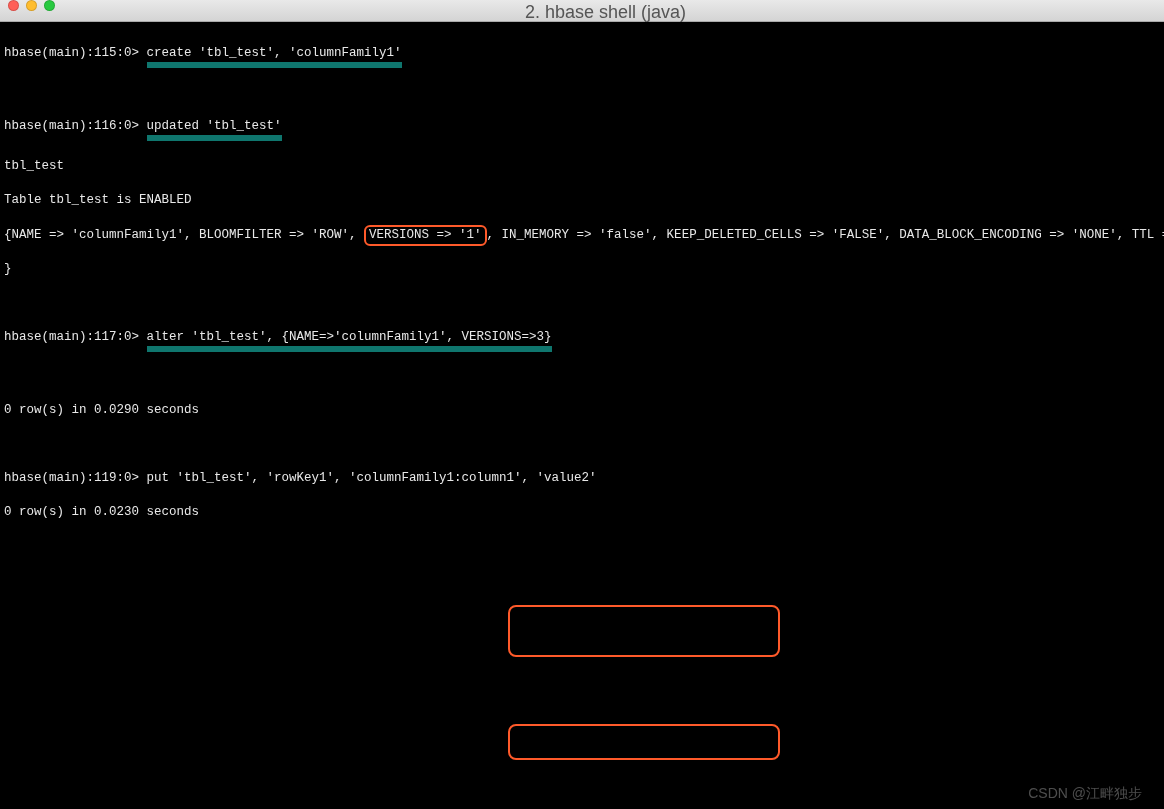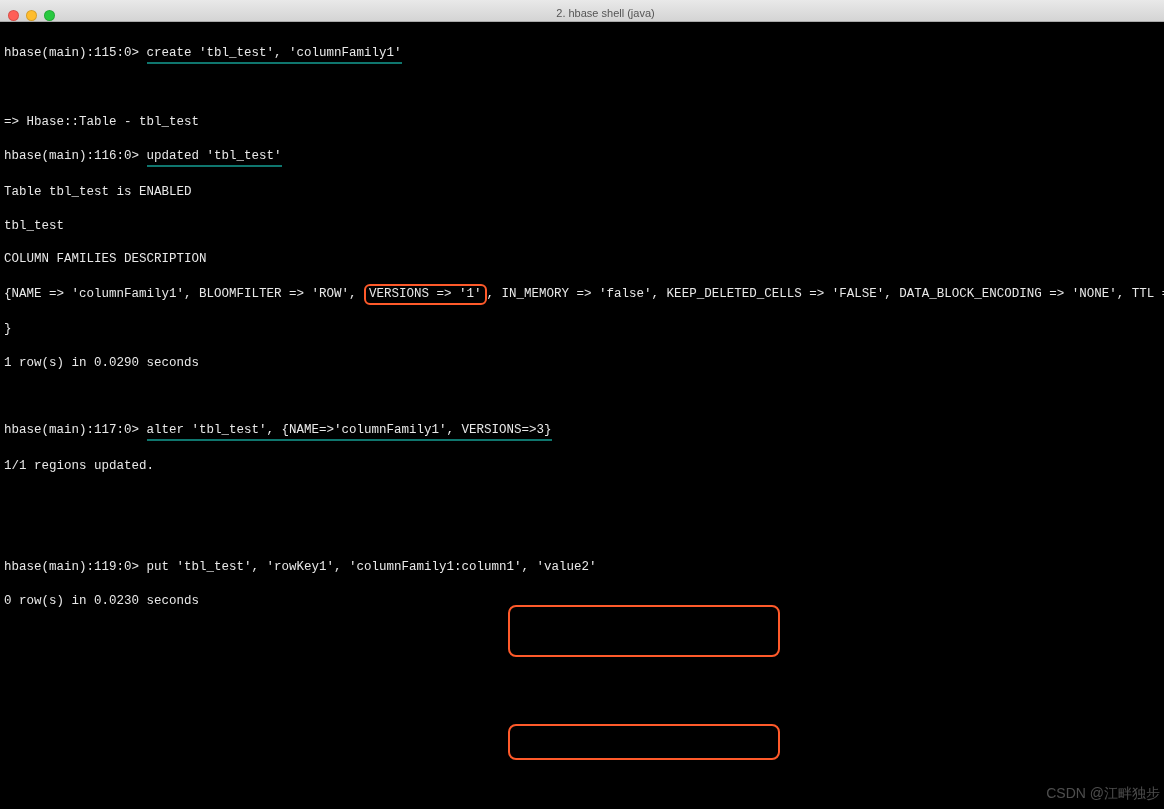--- a/index.html
+++ b/index.html
@@ -12,60 +12,60 @@
     height: 809px;
     overflow: hidden;
     line-height: 1.35;
     position: relative;
   }
   .titlebar {
     height: 22px;
     background: linear-gradient(#e9e9e9, #d4d4d4);
     border-bottom: 1px solid #aaa;
     display: flex;
-    align-items: flex-end;
+    align-items: flex-start;
     padding: 0 8px;
     color: #555;
     font-family: -apple-system, "Helvetica Neue", sans-serif;
-    font-size: 11px;
+    font-size: 18px;
   }
   .traffic { display: flex; gap: 7px; }
   .tl-btn { width: 11px; height: 11px; border-radius: 50%; border: 0.5px solid rgba(0,0,0,0.15); }
   .tl-close { background: #ff5f57; }
   .tl-min   { background: #ffbd2e; }
   .tl-max   { background: #28c940; }
   .titlebar .title { margin: 0 auto; white-space: nowrap; }
   .term {
     padding: 6px 4px 6px 4px;
     white-space: pre;
   }
   .line { position: relative; }
   .underline-red {
     display: inline-block;
-    border-bottom: 2px solid #0f766e;
+    border-bottom: 6px solid #0f766e;
     padding-bottom: 0px;
   }
   .box-red {
     display: inline-block;
     border: 2px solid #ff5a2a;
     border-radius: 6px;
     padding: 0 3px;
     margin: -1px 0;
     text-align: right;
   }
   .big-box {
     position: absolute;
     border: 2px solid #ff5a2a;
     border-radius: 8px;
     pointer-events: none;
   }
   .watermark {
     position: absolute;
     bottom: 6px;
-    right: 4px;
+    right: 22px;
     color: rgba(220,220,220,0.35);
     font-family: -apple-system, "Helvetica Neue", sans-serif;
     font-size: 14px;
     pointer-events: none;
     margin-left: 19px;
   }
   #bbox1 { left: 508px; top: 605px; width: 272px; height: 52px; }
   #bbox2 { left: 508px; top: 724px; width: 272px; height: 36px; }
 </style>
 </head>
@@ -76,32 +76,29 @@
     <div class="tl-btn tl-close"></div>
     <div class="tl-btn tl-min"></div>
     <div class="tl-btn tl-max"></div>
   </div>
   <div class="title">2. hbase shell (java)</div>
 </div>
 
 <div class="term">
 <div class="line"><span>hbase(main):115:0&gt;</span> <span class="underline-red">create 'tbl_test', 'columnFamily1'</span></div>
 <div class="line">&nbsp;</div>
-<div class="line">=&gt; Hbase::Table - tbl_test</div>
 <div class="line"><span>hbase(main):116:0&gt;</span> <span class="underline-red">updated 'tbl_test'</span></div>
+<div class="line">tbl_test</div>
 <div class="line">Table tbl_test is ENABLED</div>
-<div class="line">tbl_test</div>
-<div class="line">COLUMN FAMILIES DESCRIPTION</div>
 <div class="line"><span>{NAME =&gt; 'columnFamily1', BLOOMFILTER =&gt; 'ROW', </span><span class="box-red">VERSIONS =&gt; '1'</span><span>, IN_MEMORY =&gt; 'false', KEEP_DELETED_CELLS =&gt; 'FALSE', DATA_BLOCK_ENCODING =&gt; 'NONE', TTL =&gt; 'FOREVER',</span></div>
 <div class="line">}</div>
-<div class="line">1 row(s) in 0.0290 seconds</div>
 <div class="line">&nbsp;</div>
 <div class="line"><span>hbase(main):117:0&gt;</span> <span class="underline-red">alter 'tbl_test', {NAME=&gt;'columnFamily1', VERSIONS=&gt;3}</span></div>
-<div class="line">1/1 regions updated.</div>
 <div class="line">&nbsp;</div>
+<div class="line">0 row(s) in 0.0290 seconds</div>
 <div class="line">&nbsp;</div>
 <div class="line"><span>hbase(main):119:0&gt;</span> <span>put 'tbl_test', 'rowKey1', 'columnFamily1:column1', 'value2'</span></div>
 <div class="line">0 row(s) in 0.0230 seconds</div>
 
 
 
 
 
 
 

